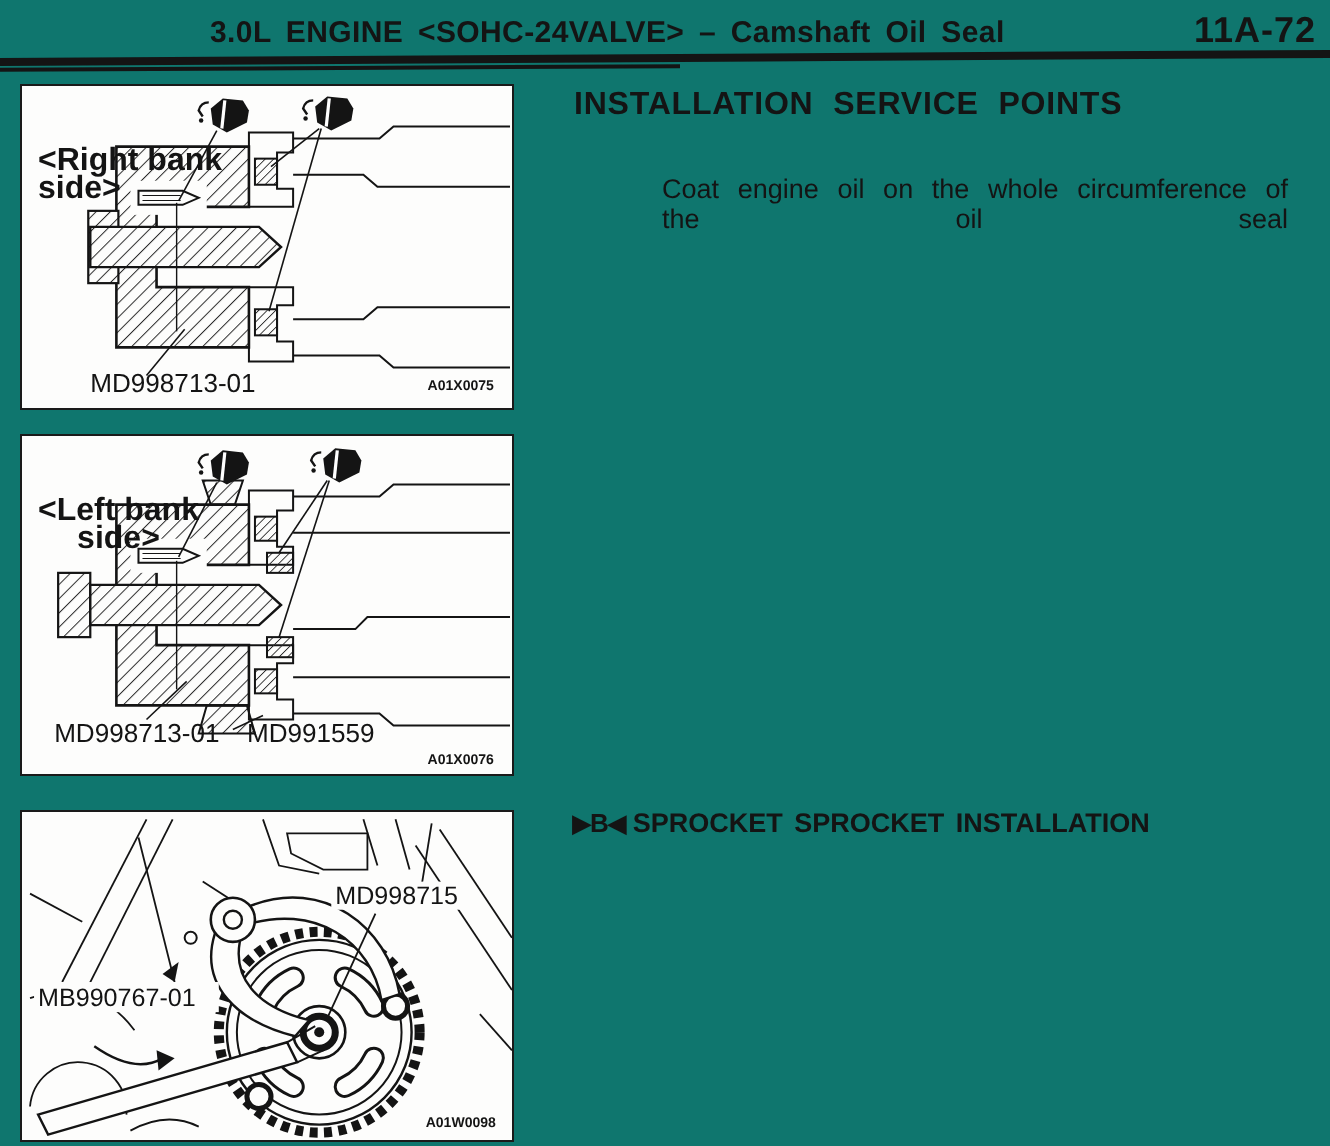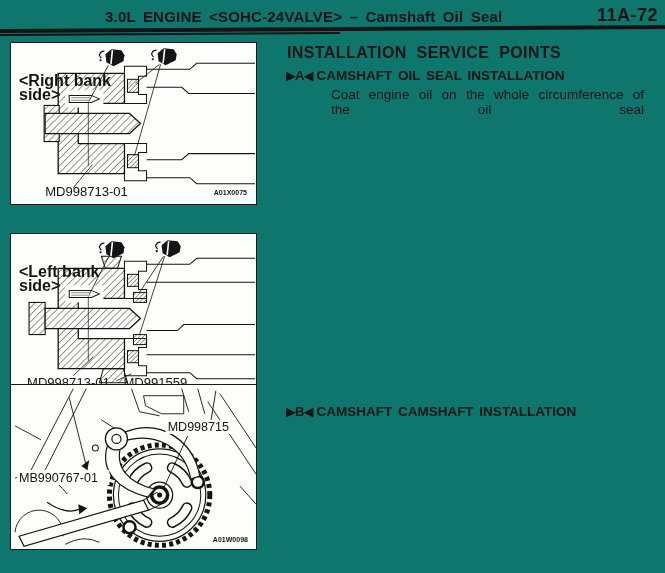--- a/index.html
+++ b/index.html
@@ -12,22 +12,22 @@
   .header-title{
     position:absolute;top:8px;left:105px;font-size:15px;font-weight:bold;
     letter-spacing:.2px;word-spacing:3px;white-space:nowrap;
   }
   .page-number{position:absolute;top:5px;right:7px;font-size:18px;font-weight:bold;letter-spacing:.5px;}
   .header-rule{position:absolute;top:27px;left:-2px;width:670px;height:4px;background:#141414;transform:rotate(-.35deg);}
   .header-rule-thin{position:absolute;top:33px;left:0;width:340px;height:1.5px;background:#141414;transform:rotate(-.3deg);}
   
   .figure{position:absolute;left:10px;width:247px;border:1.6px solid #1a1a1a;background:#fdfdfc;box-sizing:border-box;overflow:hidden;}
   #fig1{top:42px;height:163px;}
-  #fig2{top:233px;height:171px;}
-  #fig3{top:384px;height:166px;}
+  #fig2{top:217px;height:171px;text-align:center;}
+  #fig3{top:405px;height:166px;}
   .figure svg{position:absolute;left:0;top:0;width:100%;height:100%;}
   .fig-caption{position:absolute;top:5px;left:8px;font-size:16px;font-weight:bold;line-height:14px;z-index:2;margin-top:26px;}
   svg text{font-family:"Liberation Sans","DejaVu Sans",sans-serif;fill:#141414;}
   
   .section-title{position:absolute;left:287px;top:44px;font-size:16px;font-weight:bold;letter-spacing:.4px;word-spacing:5px;white-space:nowrap;}
   .step-head{position:absolute;left:286px;font-size:13.5px;font-weight:bold;word-spacing:2px;white-space:nowrap;}
   #stepA{top:68px;}
   #stepB{top:404px;}
   .marker{letter-spacing:-1px;margin-right:4px;font-size:13px;}
   .body-text{position:absolute;left:287px;top:88px;width:357px;font-size:13.5px;line-height:14.6px;word-spacing:2.5px;}
@@ -242,25 +242,22 @@
       <rect x="154" y="34" width="68" height="14" fill="#fdfdfc"></rect>
       <text x="156" y="45" font-size="12.5">MD998715</text>
       <rect x="6" y="84" width="92" height="15" fill="#fdfdfc"></rect>
       <text x="8" y="96" font-size="12.5">MB990767-01</text>
       <text x="236" y="156" text-anchor="end" font-size="7" font-weight="bold">A01W0098</text>
     </svg>
   </div>
 
   <div class="section-title">INSTALLATION SERVICE POINTS</div>
 
-  <div class="step-head" id="stepA">
-    <span class="marker">▶A◀</span><span>CAMSHAFT OIL SEAL INSTALLATION</span>
-  </div>
 
   <div class="body-text">
     <div class="j">Coat engine oil on the whole circumference of the oil seal</div>
   </div>
 
   <div class="step-head" id="stepB">
-    <span class="marker">▶B◀</span><span>CAMSHAFT CAMSHAFT INSTALLATION</span>
+    <span class="marker">▶B◀</span><span>SPROCKET SPROCKET INSTALLATION</span>
   </div>
 
 </div>
 
 </body></html>

